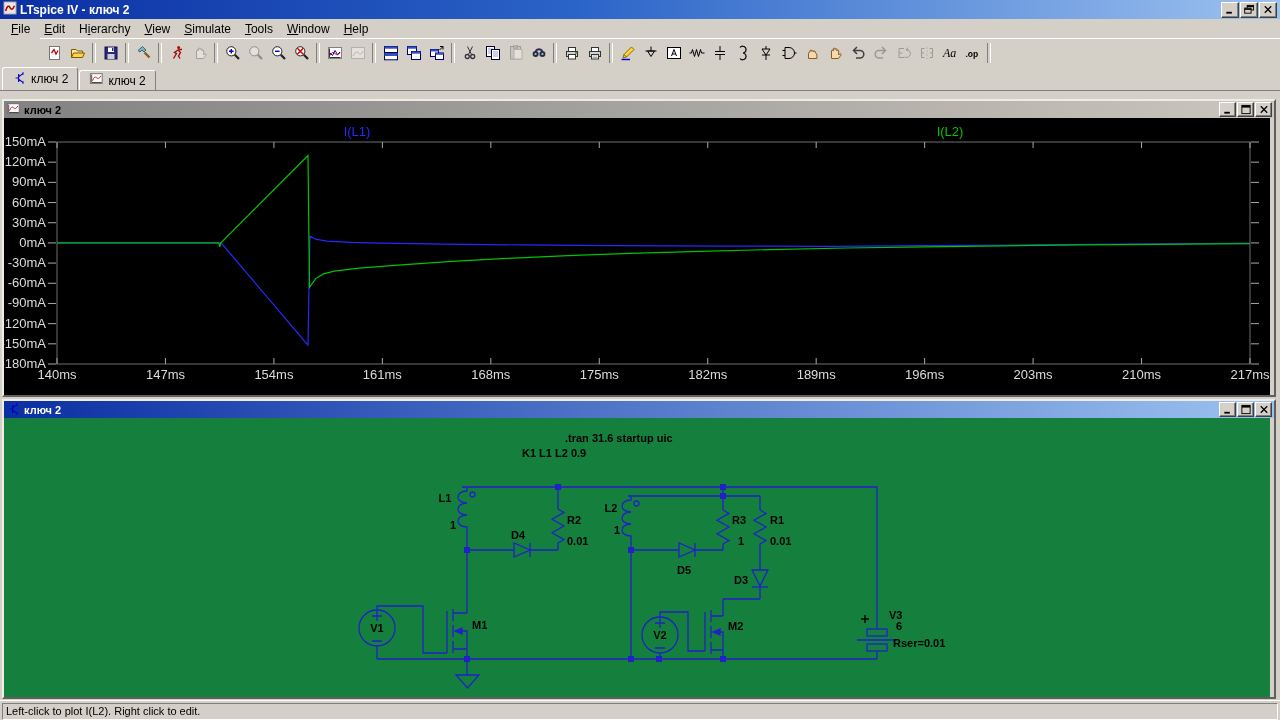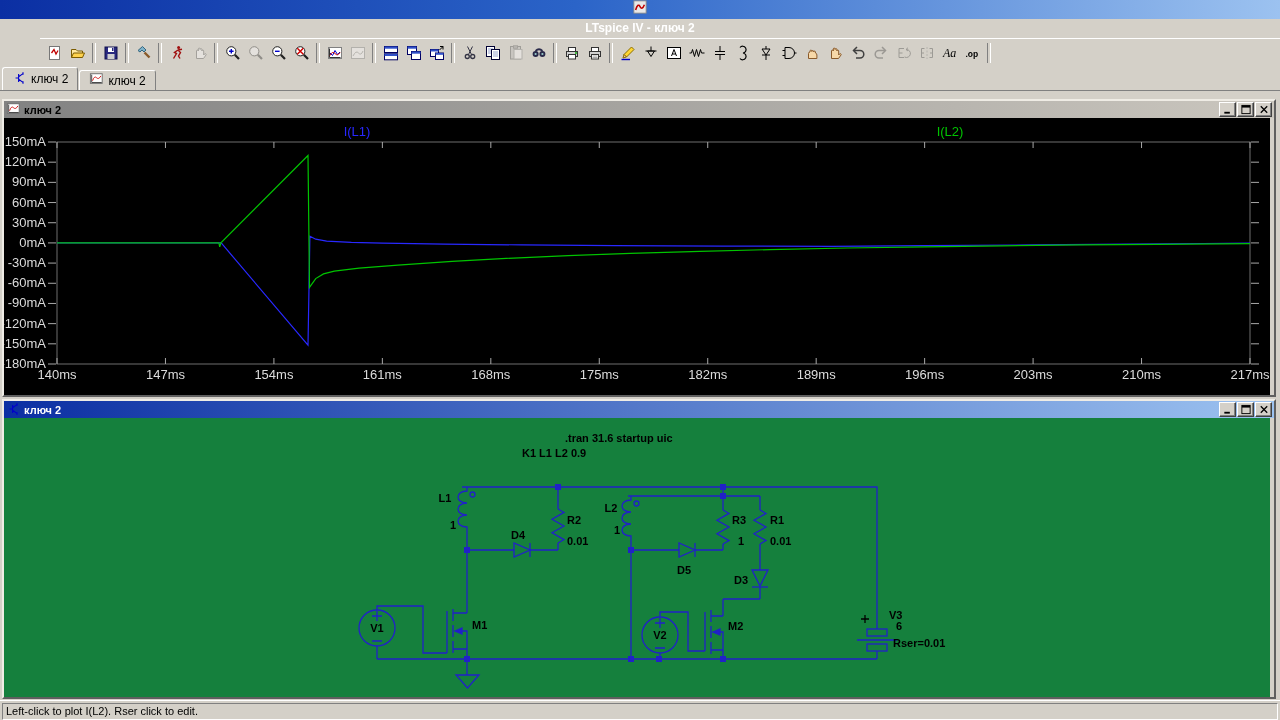--- a/index.html
+++ b/index.html
@@ -1,21 +1,21 @@
 <!DOCTYPE html>
 <html><head>
 <meta charset="utf-8">
 <style>
   html,body{margin:0;padding:0;width:1280px;height:720px;overflow:hidden;
     font-family:"Liberation Sans",sans-serif;background:#d4d0c8;position:relative;}
   #app{position:absolute;inset:0;}
   
   .titlebar{position:absolute;top:0;left:0;right:0;height:19px;
     background:linear-gradient(90deg,#0b2fa3 0%,#2b64c8 45%,#9cc2f0 100%);
-    display:flex;align-items:center;padding:0 3px;gap:3px;flex-direction:column;}
+    display:flex;align-items:center;padding:0 3px;gap:3px;}
   .titlebar .title{color:#fff;font-weight:bold;font-size:12px;flex:1;white-space:nowrap;}
   .winbtn{width:16px;height:14px;background:#d4d0c8;border:1px solid;
     border-color:#ffffff #404040 #404040 #ffffff;box-shadow:inset -1px -1px 0 #808080;
     display:flex;align-items:center;justify-content:center;margin-left:1px;flex:0 0 auto;}
   .childbtn{width:15px;height:13px;}
   
   .menubar{position:absolute;top:19px;left:0;right:0;height:19px;background:#d4d0c8;
     display:flex;align-items:center;font-size:12px;padding-left:4px;color:#000;}
   .menu-item{padding:2px 7px;}
   
@@ -84,20 +84,30 @@
           </svg>
         </span>
         <span class="winbtn">
           <svg width="12" height="11" viewBox="0 0 13 12" xmlns="http://www.w3.org/2000/svg">
             <path d="M3 2.5 L10 9.5 M10 2.5 L3 9.5" stroke="#000" stroke-width="1.4" fill="none"></path>
           </svg>
         </span>
       </span>
   </div>
 
+  <div class="menubar" id="menubar">
+      <span class="menu-item"><u>F</u>ile</span>
+      <span class="menu-item"><u>E</u>dit</span>
+      <span class="menu-item">H<u>i</u>erarchy</span>
+      <span class="menu-item"><u>V</u>iew</span>
+      <span class="menu-item"><u>S</u>imulate</span>
+      <span class="menu-item"><u>T</u>ools</span>
+      <span class="menu-item"><u>W</u>indow</span>
+      <span class="menu-item"><u>H</u>elp</span>
+    </div>
 
   <div class="toolbar" id="toolbar">
       <div class="tbtn">
         <svg width="16" height="16" viewBox="0 0 16 16" xmlns="http://www.w3.org/2000/svg">
           <rect x="2.5" y="1.5" width="10" height="13" fill="#fff" stroke="#777"></rect>
           <path d="M4.5 8 L7 4.5 L9 9 L11 5.5" stroke="#c00000" fill="none" stroke-width="1.3"></path>
         </svg>
       </div>
       <div class="tbtn">
         <svg width="16" height="16" viewBox="0 0 16 16" xmlns="http://www.w3.org/2000/svg">
@@ -627,15 +637,15 @@
               <text x="889" y="618" text-anchor="start" class="schem-label">V3</text>
               <text x="896" y="629" text-anchor="start" class="schem-label">6</text>
               <text x="893" y="646" text-anchor="start" class="schem-label">Rser=0.01</text>
             </g>
         </svg>
       </div>
     </div>
   </div>
 
   <div class="statusbar">
-    <div class="statusfield">Left-click to plot I(L2).  Rser click to edit.</div>
+    <div class="statusfield">Left-click to plot I(L2).  Right click to edit.</div>
   </div>
 </div>
 
 </body></html>

